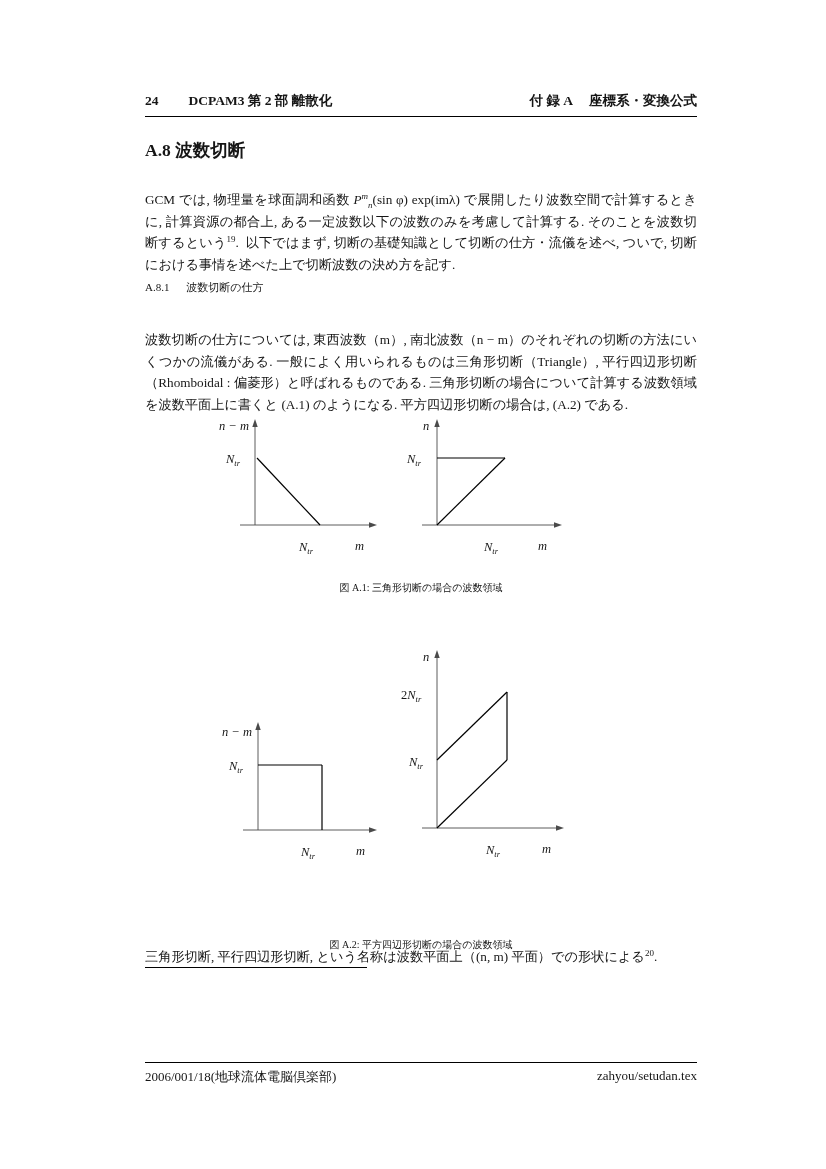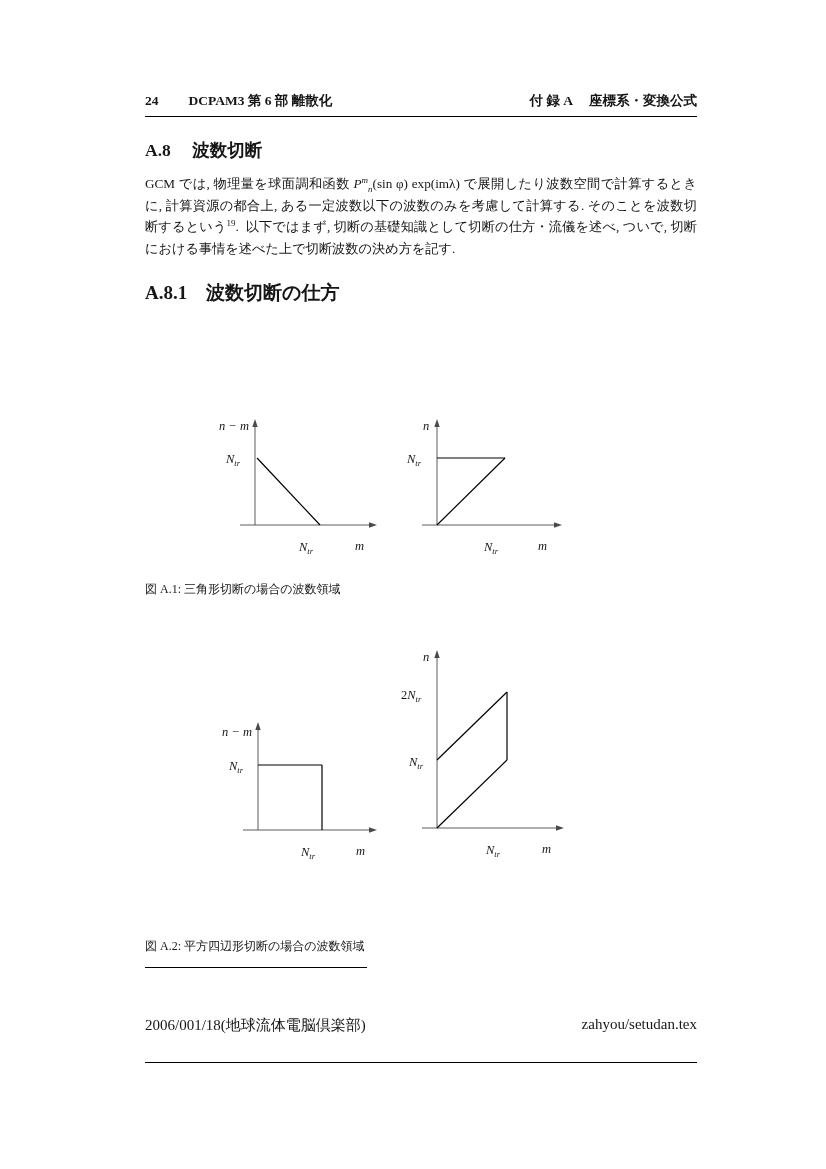--- a/index.html
+++ b/index.html
@@ -8,72 +8,73 @@
     font-family:"Liberation Serif","DejaVu Serif",serif;color:#161616;
     overflow:hidden;
   }
   .hdr{position:absolute;left:145px;top:92px;width:552px;display:flex;
        font-weight:bold;font-size:13.5px;line-height:17px;}
   .hdr .pgnum{margin-right:30px;}
   .hdr .spacer{flex:1;}
   .hdr .applabel{margin-right:16px;}
   .rule{position:absolute;background:#000;height:1px;}
   .sec-head{position:absolute;left:145px;top:138px;font-size:17.5px;font-weight:bold;}
-  .sec-head .num{margin-right:17px;}
-  .subsec-head{position:absolute;left:145px;top:280px;font-size:19px;font-weight:bold;}
+  .sec-head .num{}
+  .subsec-head{position:absolute;left:145px;top:280px;font-size:11px;font-weight:normal;}
   .subsec-head .num{margin-right:14px;}
   .para{position:absolute;left:145px;width:552px;font-size:13.2px;
         line-height:21.6px;text-align:justify;}
   .para sup{font-size:9px;line-height:0;}
   .mathi{font-style:italic;}
   .pmn sup,.pmn sub{font-size:9px;line-height:0;font-style:italic;}
-  .caption{position:absolute;left:145px;width:552px;font-size:12px;}
+  .caption{position:absolute;left:145px;width:552px;text-align:center;font-size:10px;}
   .fnrule{position:absolute;left:145px;top:967px;width:222px;height:1px;background:#000;}
   .footnotes{position:absolute;left:145px;top:972px;width:556px;
              font-size:10.8px;line-height:13.6px;}
   .fn-date{margin:0 0 0 30px;}
   .fn{margin:0;text-align:justify;text-indent:10px;}
   .fn sup{font-size:7.5px;line-height:0;}
-  .footer{position:absolute;left:145px;top:1016px;width:552px;display:flex;
-          justify-content:space-between;font-size:15px;}
+  .footer{position:absolute;left:145px;top:1068px;width:552px;display:flex;
+          justify-content:space-between;font-size:13px;}
   .fig{position:absolute;}
   .fig line.axis{stroke:#4a4a4a;stroke-width:0.9;}
   .fig line.shape{stroke:#000;stroke-width:1.2;}
   .fig polygon.arrow{fill:#4a4a4a;stroke:none;}
   .fig text{font-family:"Liberation Serif","DejaVu Serif",serif;font-size:12.5px;
             font-style:italic;fill:#161616;}
   .fig .svg-sub{font-size:8.5px;}
   .fig .upright{font-style:normal;}
 </style>
 </head>
 <body>
 
 <div class="page">
 
   <div class="hdr">
     <span class="pgnum">24</span>
-    <span>DCPAM3 第 6 部 離散化</span>
+    <span>DCPAM3 第 2 部 離散化</span>
     <span class="spacer"></span>
     <span class="applabel">付 録 A</span>
     <span>座標系・変換公式</span>
   </div>
   <div class="rule" style="left:145px;top:116px;width:552px;"></div>
 
   <div class="sec-head">
     <span class="num">A.8</span>
     <span>波数切断</span>
   </div>
 
-  <p class="para" style="top:160px;"><span>GCM では, 物理量を球面調和函数 </span><span class="pmn"><span class="mathi">P</span><sup>m</sup><sub>n</sub></span><span class="mathi"></span><span>(sin φ) exp(imλ) で展開したり波数空間で計算するときに, 計算資源の都合上, ある一定波数以下の波数のみを考慮して計算する. そのことを波数切断するという</span><sup>19</sup><span>. 以下ではまず, 切断の基礎知識として切断の仕方・流儀を述べ, ついで, 切断における事情を述べた上で切断波数の決め方を記す.</span></p>
+  <p class="para" style="top:176px;"><span>GCM では, 物理量を球面調和函数 </span><span class="pmn"><span class="mathi">P</span><sup>m</sup><sub>n</sub></span><span class="mathi"></span><span>(sin φ) exp(imλ) で展開したり波数空間で計算するときに, 計算資源の都合上, ある一定波数以下の波数のみを考慮して計算する. そのことを波数切断するという</span><sup>19</sup><span>. 以下ではまず, 切断の基礎知識として切断の仕方・流儀を述べ, ついで, 切断における事情を述べた上で切断波数の決め方を記す.</span></p>
 
   <div class="subsec-head">
     <span class="num">A.8.1</span>
     <span>波数切断の仕方</span>
   </div>
 
+  <p class="para" style="top:316px;"><span>波数切断の仕方については, 東西波数（m）, 南北波数（n − m）のそれぞれの切断の方法にいくつかの流儀がある. 一般によく用いられるものは三角形切断（Triangle）, 平行四辺形切断（Rhomboidal : 偏菱形）と呼ばれるものである. 三角形切断の場合について計算する波数領域を波数平面上に書くと (A.1) のようになる. 平方四辺形切断の場合は, (A.2) である.</span></p>
 
   <svg class="fig" style="left:213px;top:412px;" width="172" height="148" viewBox="0 0 172 148">
     <line class="axis" x1="42" y1="113" x2="42" y2="13"></line>
     <polygon class="arrow" points="42,7 39.3,15 44.7,15"></polygon>
     <line class="axis" x1="27" y1="113" x2="158" y2="113"></line>
     <polygon class="arrow" points="164,113 156,110.3 156,115.7"></polygon>
     <line class="shape" x1="44" y1="46" x2="107" y2="113"></line>
     <text x="6" y="18">n − m</text>
     <text x="13" y="51"><tspan>N</tspan><tspan class="svg-sub" dy="3">tr</tspan></text>
     <text x="86" y="139"><tspan>N</tspan><tspan class="svg-sub" dy="3">tr</tspan></text>
@@ -118,20 +119,21 @@
     <line class="shape" x1="109" y1="117" x2="109" y2="49"></line>
     <text x="25" y="18">n</text>
     <text x="3" y="56"><tspan class="upright">2</tspan><tspan>N</tspan><tspan class="svg-sub" dy="3">tr</tspan></text>
     <text x="11" y="123"><tspan>N</tspan><tspan class="svg-sub" dy="3">tr</tspan></text>
     <text x="88" y="211"><tspan>N</tspan><tspan class="svg-sub" dy="3">tr</tspan></text>
     <text x="144" y="210">m</text>
   </svg>
 
   <div class="caption" style="top:898px;margin-top:40px;">図 A.2: 平方四辺形切断の場合の波数領域</div>
 
+  <p class="para" style="top:933px;"><span>三角形切断, 平行四辺形切断, という名称は波数平面上（(n, m) 平面）での形状による</span><sup>20</sup><span>.</span></p>
 
   <div class="fnrule"></div>
 
   <div class="rule" style="left:145px;top:1062px;width:552px;"></div>
   <div class="footer">
     <span>2006/001/18(地球流体電脳倶楽部)</span>
     <span>zahyou/setudan.tex</span>
   </div>
 
 </div>

